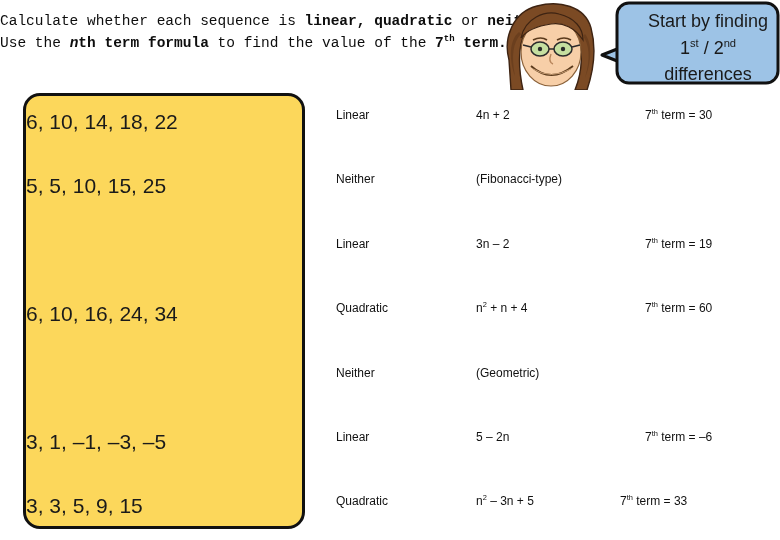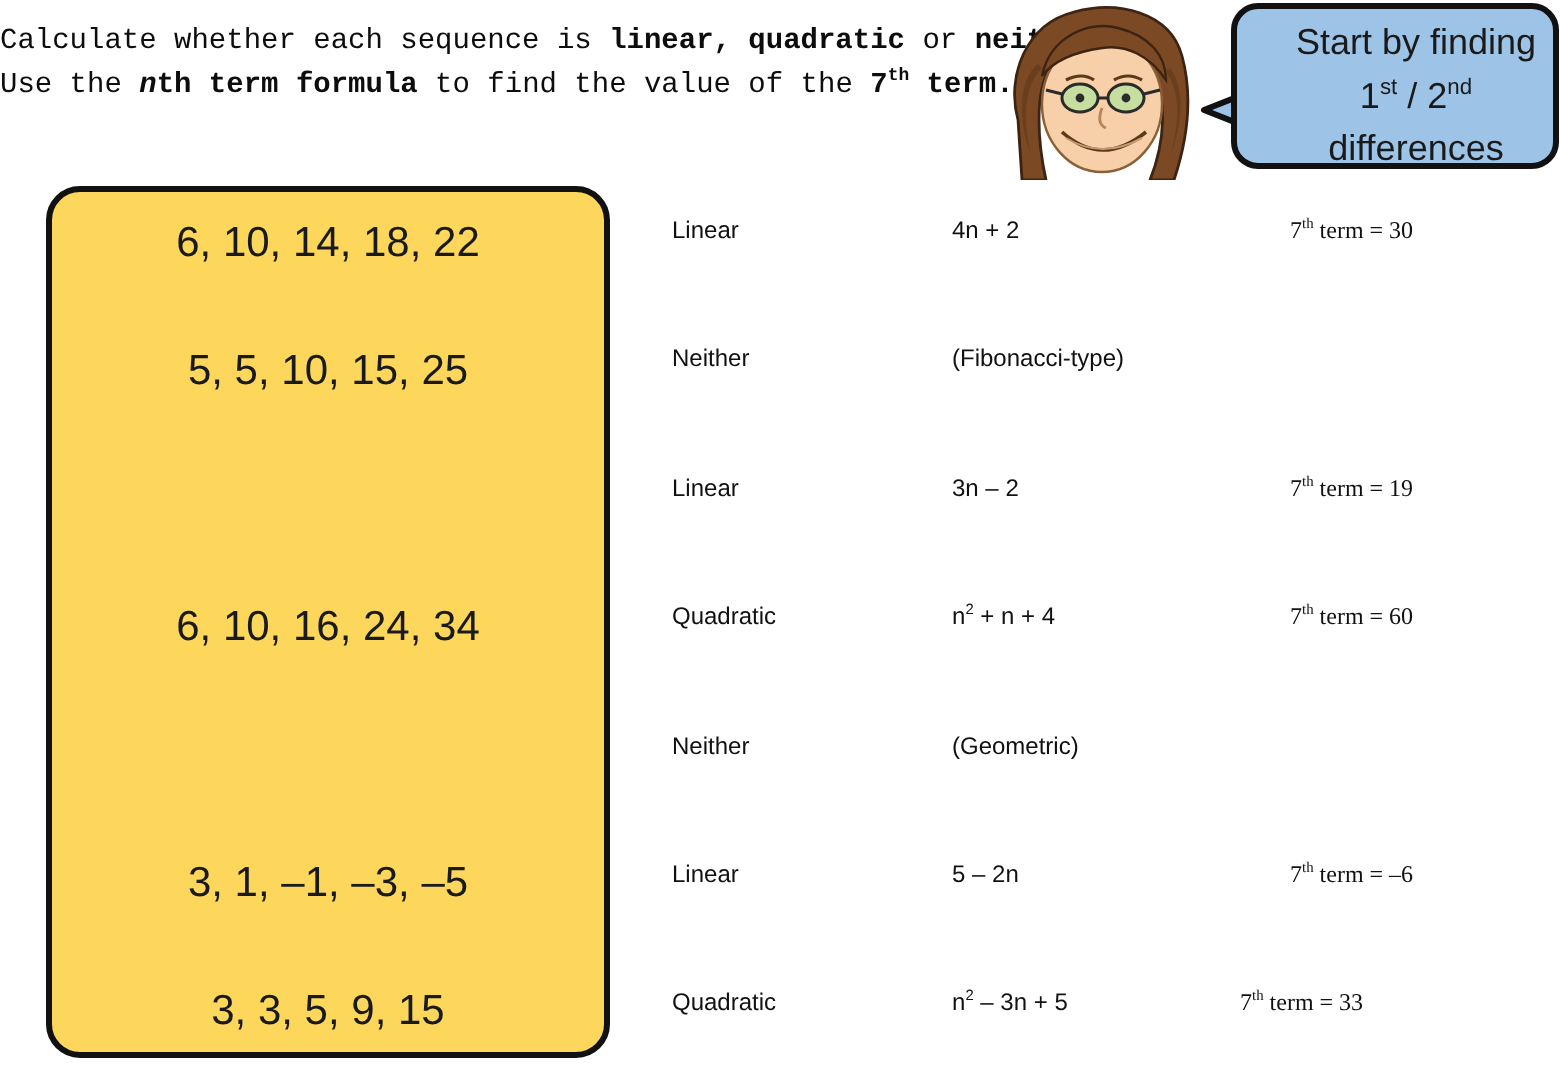--- a/index.html
+++ b/index.html
@@ -72,21 +72,20 @@
     height: 436px;
     background: #FCD75B;
     border: 3px solid #111111;
     border-radius: 17px;
     box-sizing: border-box;
   }
   .seq-item {
     position: absolute;
     left: 0;
     width: 100%;
-    text-align: center;
     font-size: 21px;
     color: #1a1a1a;
     white-space: nowrap;
   }
 
   
   .answer-row {
     position: absolute;
     left: 330px;
     width: 450px;
@@ -104,21 +103,20 @@
     position: absolute;
     left: 146px;
     top: 0;
     white-space: nowrap;
   }
   .answer-row .termval {
     position: absolute;
     left: 315px;
     top: 0;
     white-space: nowrap;
-    font-family: Liberation Serif, serif;
   }
   .answer-row.shift-left .termval {
     left: 290px;
   }
 </style>
 </head>
 <body>
 
 <div id="instructions">
   <div class="line"><span>Calculate whether each sequence is </span><b>linear, quadratic</b><span> or </span><b>neither.</b></div>

